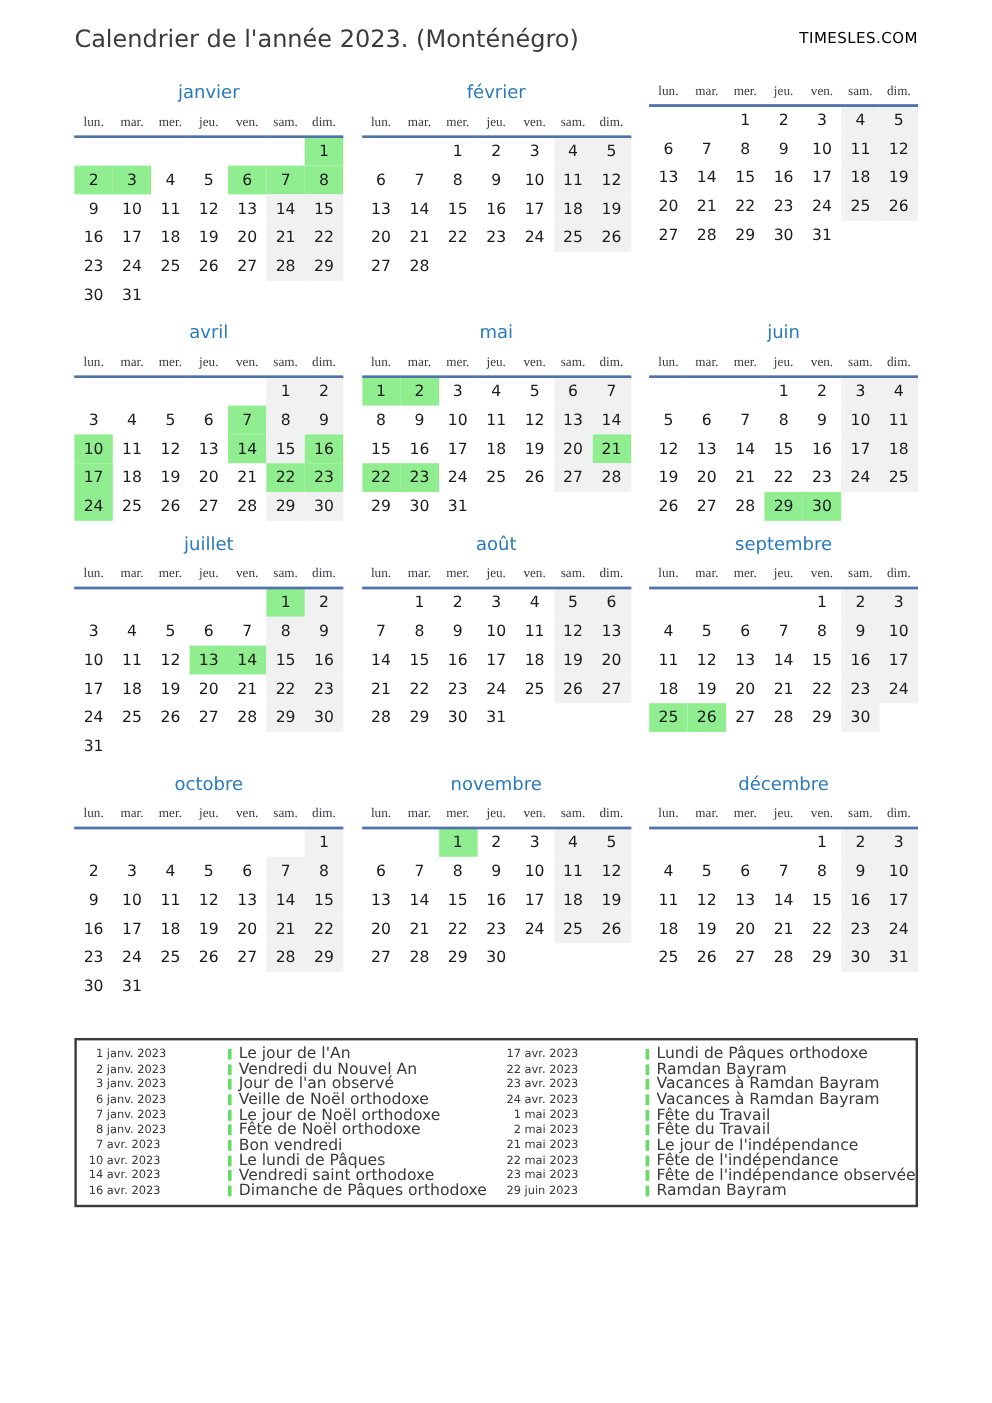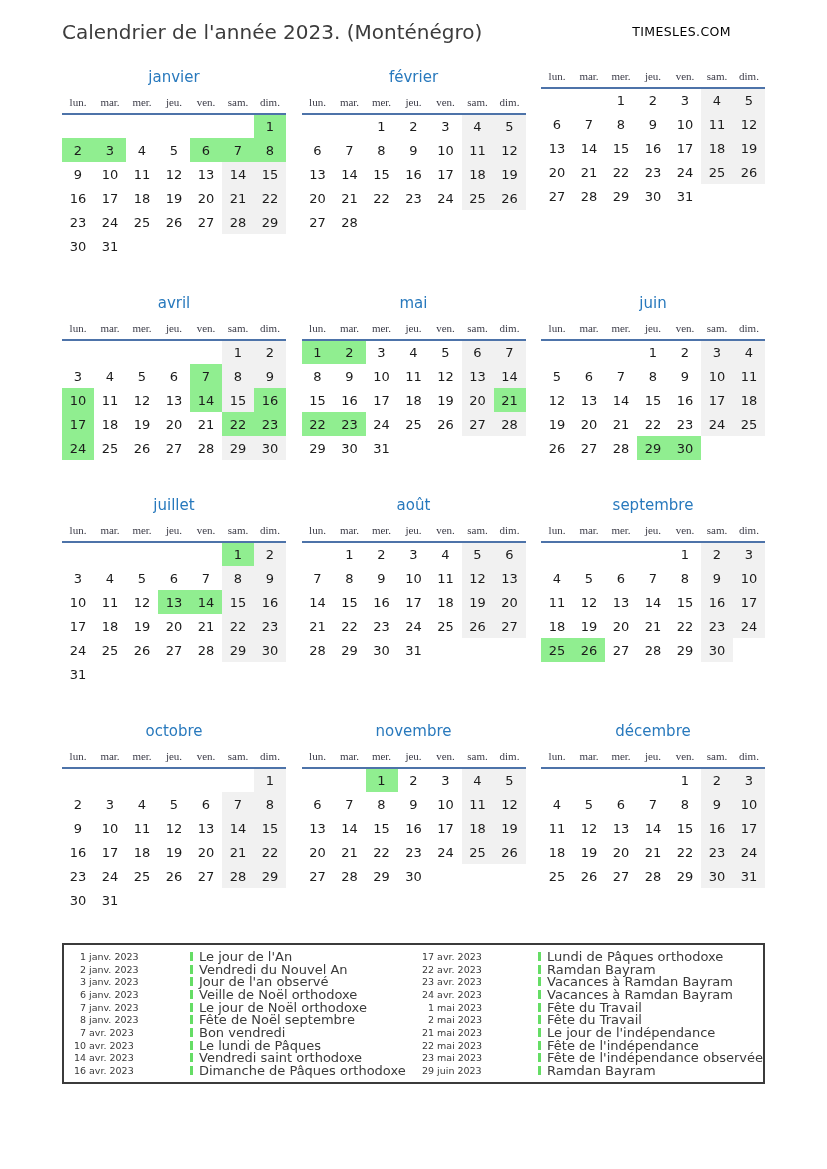--- a/index.html
+++ b/index.html
@@ -3,31 +3,31 @@
 <meta charset="utf-8">
 <style>
   * { box-sizing: border-box; }
   html, body { margin: 0; padding: 0; }
   body {
     width: 827px; height: 1169px;
     background: #ffffff;
     font-family: "DejaVu Sans", sans-serif;
     overflow: hidden;
   }
-  .page { padding: 20px 96px 0 62px; }
+  .page { padding: 20px 62px 0 62px; }
 
   .header { display: flex; justify-content: space-between; align-items: flex-start; margin-bottom: 24px; }
   .title { font-size: 20px; color: #3c3c3c; font-weight: normal; margin: 0; }
   .site-link { font-size: 12.5px; color: #000000; text-decoration: none; letter-spacing: 0.4px; margin-top: 4px; }
 
   .months {
     display: grid;
     grid-template-columns: repeat(3, 224px);
     justify-content: space-between;
-    row-gap: 36px;
+    row-gap: 10px;
     width: 703px;
   }
   .month-title { color: #2879bd; font-size: 15px; text-align: center; font-weight: normal; margin: 0 0 8px 0; }
   table.cal { border-collapse: collapse; table-layout: fixed; width: 224px; }
   .cal thead tr { border-bottom: 2px solid #4d73a9; font-family: Liberation Serif, serif; }
   .cal th {
     width: 32px; height: 20px;
     font-size: 11px; font-weight: normal; color: #3a3a46;
     text-align: center; padding: 0 0 4px 0;
   }
@@ -889,21 +889,21 @@
           </div>
           <span class="legend-bar"></span>
           <span class="legend-name">Le jour de Noël orthodoxe</span>
         </div>
         <div class="legend-row">
           <div class="legend-date">
             <span class="legend-day">8</span>
             <span>janv. 2023</span>
           </div>
           <span class="legend-bar"></span>
-          <span class="legend-name">Fête de Noël septembre</span>
+          <span class="legend-name">Fête de Noël orthodoxe</span>
         </div>
         <div class="legend-row">
           <div class="legend-date">
             <span class="legend-day">7</span>
             <span>avr. 2023</span>
           </div>
           <span class="legend-bar"></span>
           <span class="legend-name">Bon vendredi</span>
         </div>
         <div class="legend-row">

